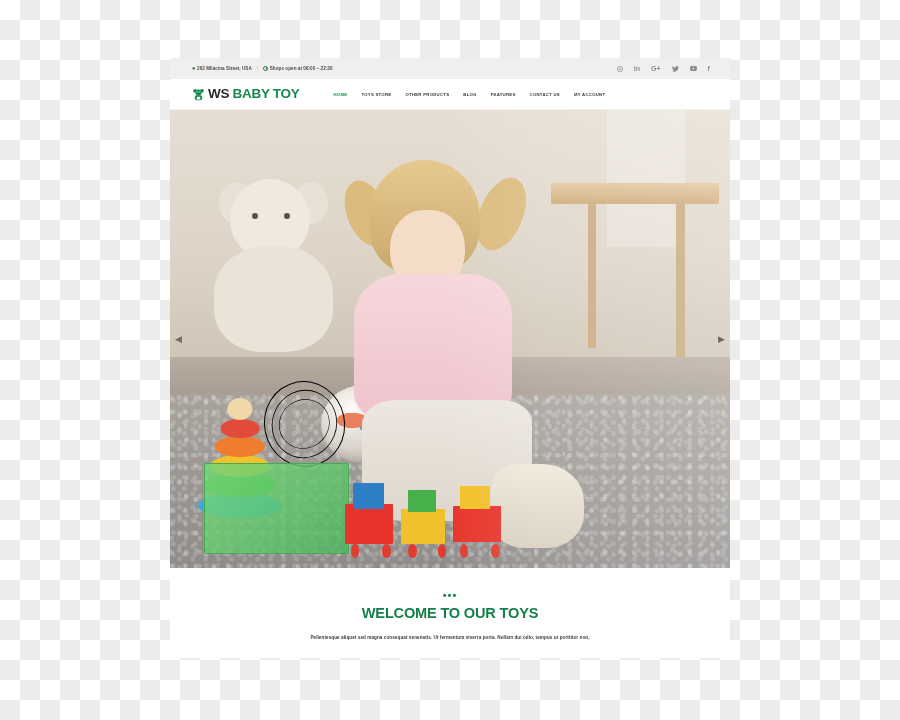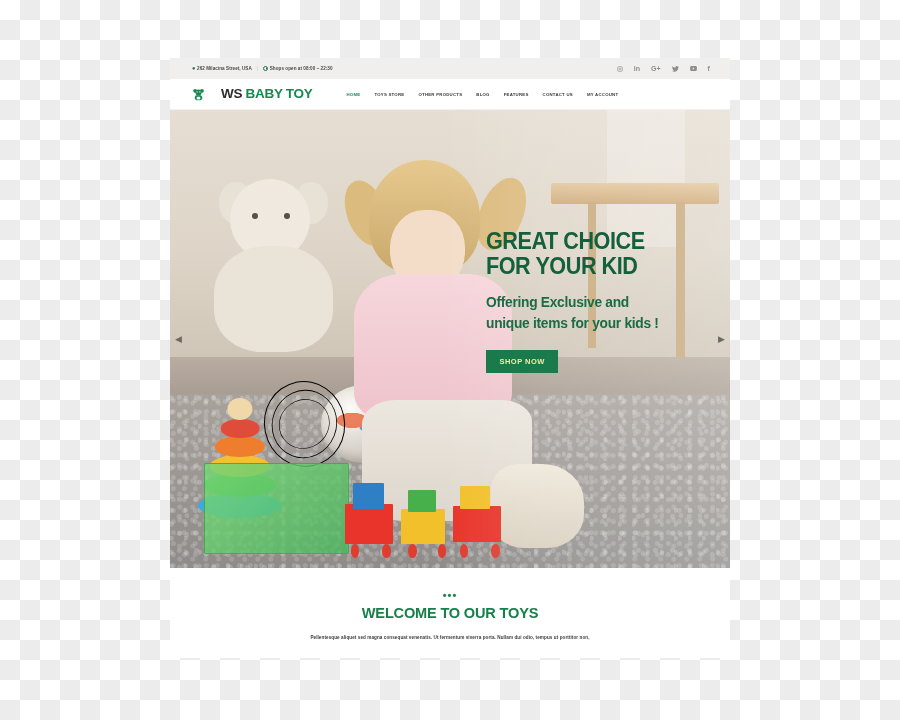--- a/index.html
+++ b/index.html
@@ -60,21 +60,21 @@
   .soc svg { display: block; }
 
   
   .header {
     height: 31px;
     background: #ffffff;
     display: flex; align-items: center;
     padding: 0 22px;
     border-bottom: .5px solid #f2f2f2;
   }
-  .logo { display: flex; align-items: flex-end; gap: 16px; }
+  .logo { display: flex; align-items: flex-end; gap: 3px; }
   .bear-icon { width: 13px; height: 13px; display: block; }
   .logo-text { font-size: 13.5px; font-weight: 800; letter-spacing: -.3px; line-height: 1; }
   .logo-ws { color: #2d2d2d; }
   .logo-bt { color: #16894f; }
 
   .nav { margin-left: 34px; display: flex; align-items: center; gap: 14px; }
   .nav-item {
     font-size: 4.3px; font-weight: bold; letter-spacing: .25px;
     color: #3a3a3a; white-space: nowrap; cursor: pointer;
   }
@@ -389,31 +389,20 @@
         <div class="wheel" style="left:24%;"></div>
         <div class="wheel" style="left:38%;"></div>
         <div class="wheel" style="left:54%;"></div>
         <div class="wheel" style="left:66%;"></div>
         <div class="wheel" style="left:83%;"></div>
       </div>
 
       <div class="hero-shade"></div>
     </div>
 
-    <div class="hero-copy">
-      <div class="hero-title">
-        <div>GREAT CHOICE</div>
-        <div>FOR YOUR KID</div>
-      </div>
-      <div class="hero-sub">
-        <div>Offering Exclusive and</div>
-        <div>unique items for your kids !</div>
-      </div>
-      <button class="shop-btn">SHOP NOW</button>
-    </div>
 
     <span class="hero-arrow left">◀</span>
     <span class="hero-arrow right">▶</span>
   </div>
 
   <div class="welcome">
     <div class="dots">•••</div>
     <div class="welcome-title">WELCOME TO OUR TOYS</div>
     <div class="welcome-text">Pellentesque aliquet sed magna consequat venenatis. Ut fermentum viverra porta. Nullam dui odio, tempus ut porttitor non,</div>
   </div>

